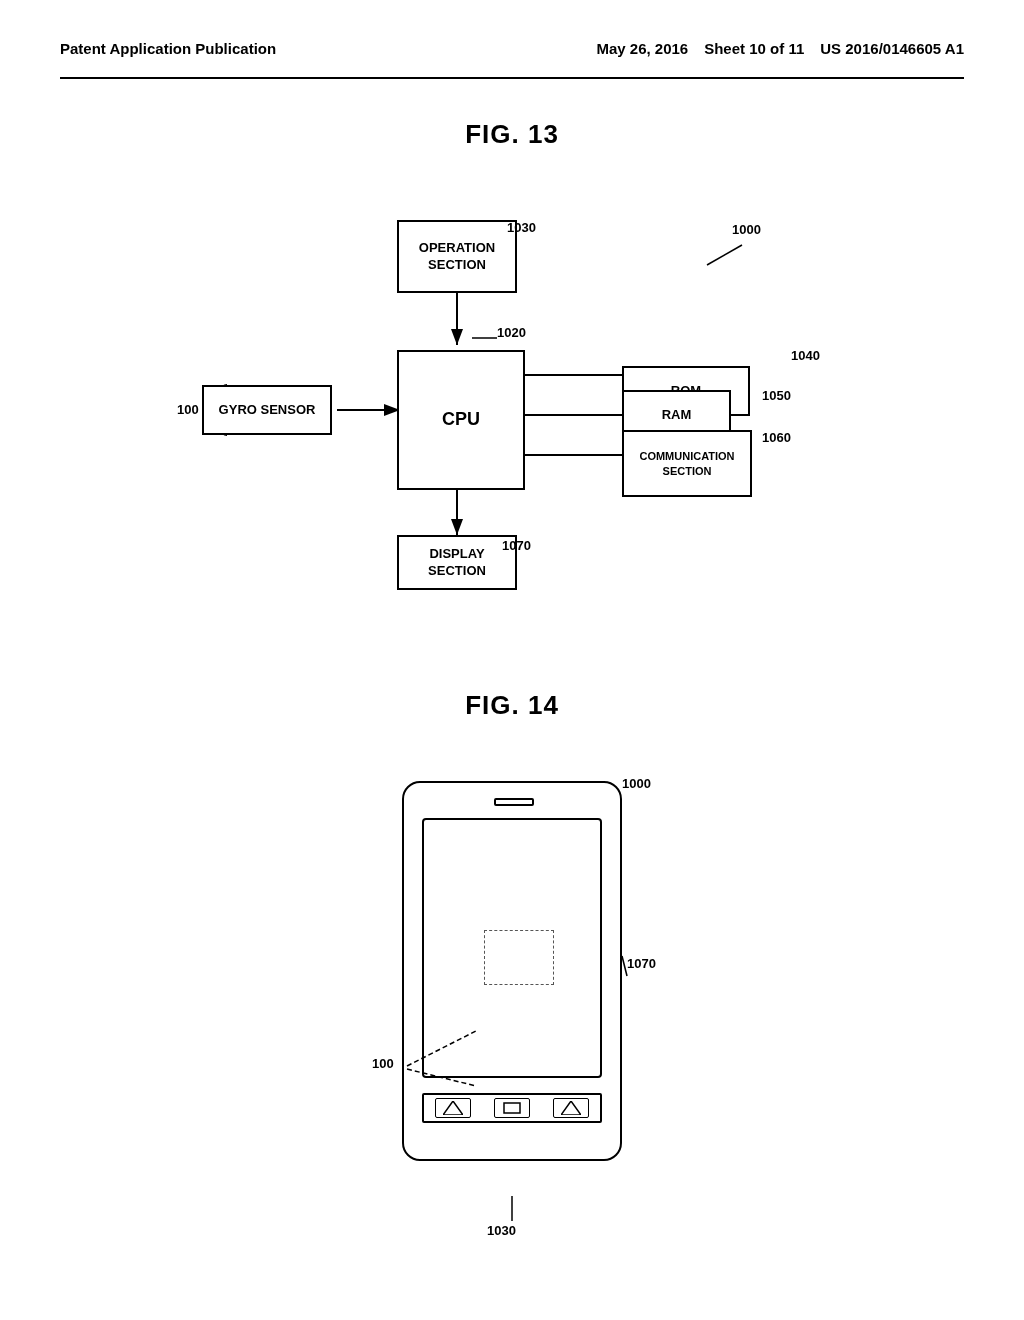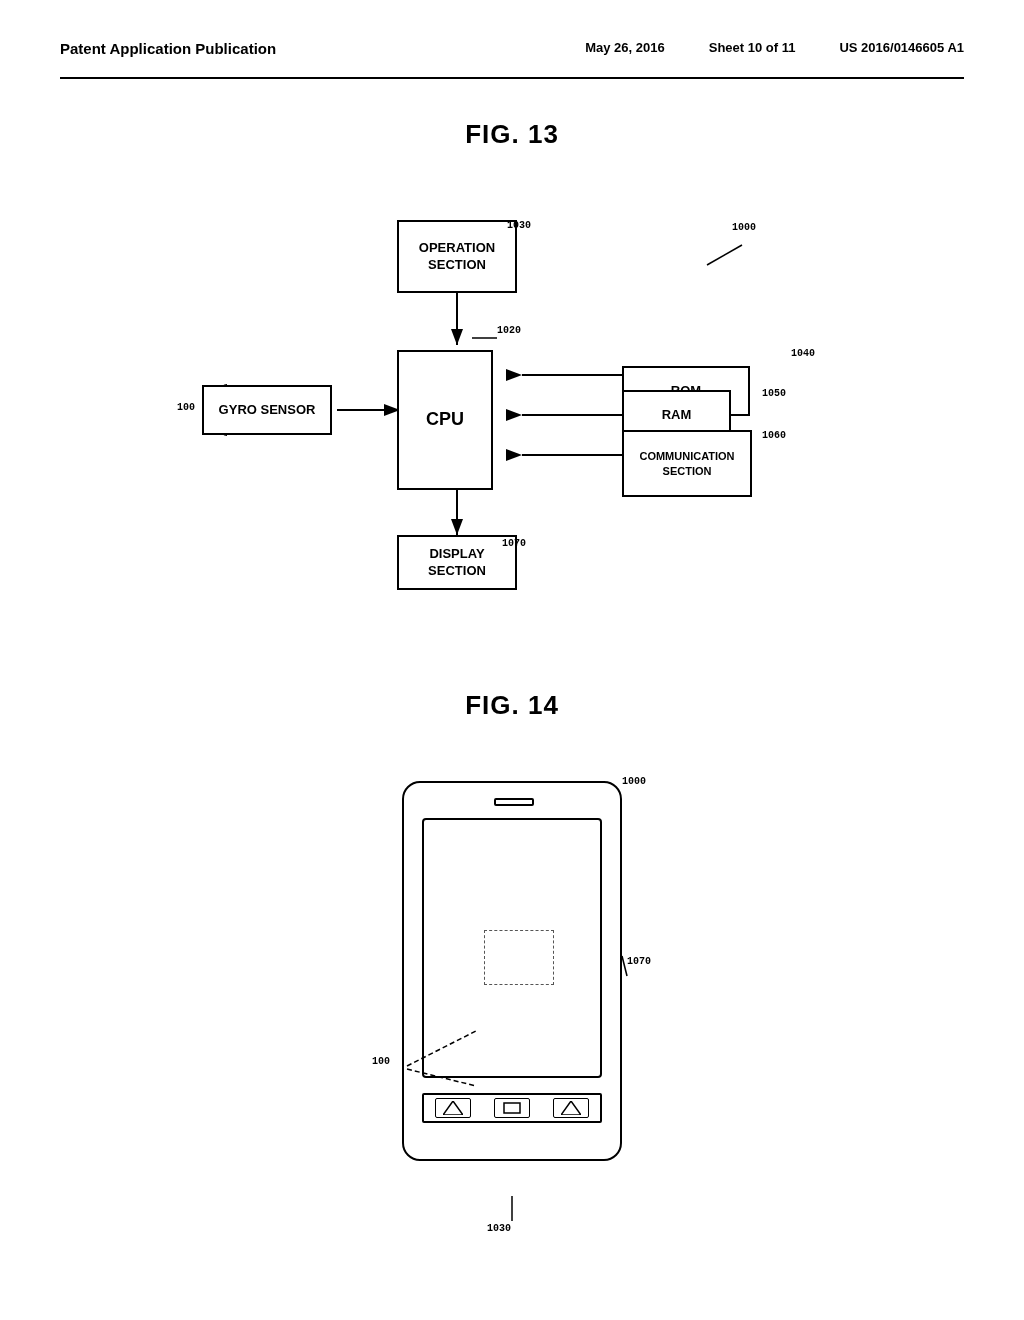--- a/index.html
+++ b/index.html
@@ -28,24 +28,24 @@
       padding-bottom: 20px;
       margin-bottom: 40px;
     }
 
     .header-left {
       font-size: 15px;
       font-weight: bold;
     }
 
     .header-right {
-      font-size: 13px;
-      font-weight: bold;
-      display: flex;
-      gap: 44px;
+      font-size: 15px;
+      font-weight: bold;
+      display: flex;
+      gap: 16px;
     }
 
     
     .fig13-section {
       margin-bottom: 80px;
     }
 
     .fig-title {
       text-align: center;
       font-size: 26px;
@@ -158,23 +158,22 @@
       position: absolute;
       border: 1.5px dashed #555;
       width: 70px;
       height: 55px;
       left: 60px;
       top: 110px;
     }
 
     .label-text {
       position: absolute;
-      font-size: 10px;
-      font-weight: bold;
-      font-family: Liberation Mono, monospace;
+      font-size: 13px;
+      font-weight: bold;
     }
 
   </style>
 </head>
 <body>
 
 <div class="page">
 
   <div class="header">
     <div class="header-left">
@@ -222,21 +221,21 @@
 
         <path d="M 65 195 Q 55 195 55 220 Q 55 245 65 245" fill="none" stroke="#000" stroke-width="2"></path>
 
       </svg>
 
       <div class="box" style="width:120px; height:73px; left:235px; top:30px; white-space:pre-line;">
         <span>OPERATION
 SECTION</span>
       </div>
 
-      <div class="box" style="width:96px; height:140px; left:235px; top:160px; font-size:18px;">
+      <div class="box" style="width:128px; height:140px; left:235px; top:160px; font-size:18px;">
         <span>CPU</span>
       </div>
 
       <div class="box" style="width:130px; height:50px; left:40px; top:195px;align-items:center;">
         <span>GYRO SENSOR</span>
       </div>
 
       <div class="box" style="width:128px; height:50px; left:460px; top:176px;">
         <span>ROM</span>
       </div>

